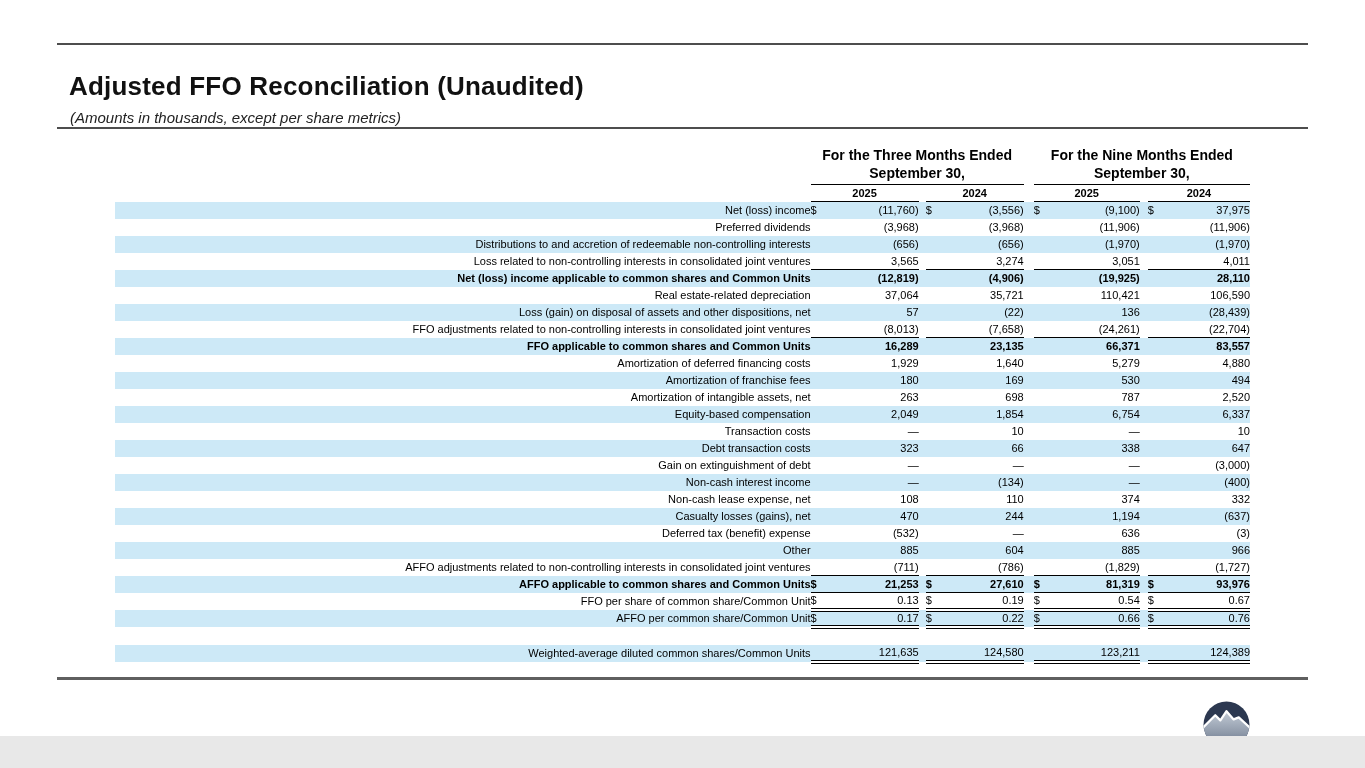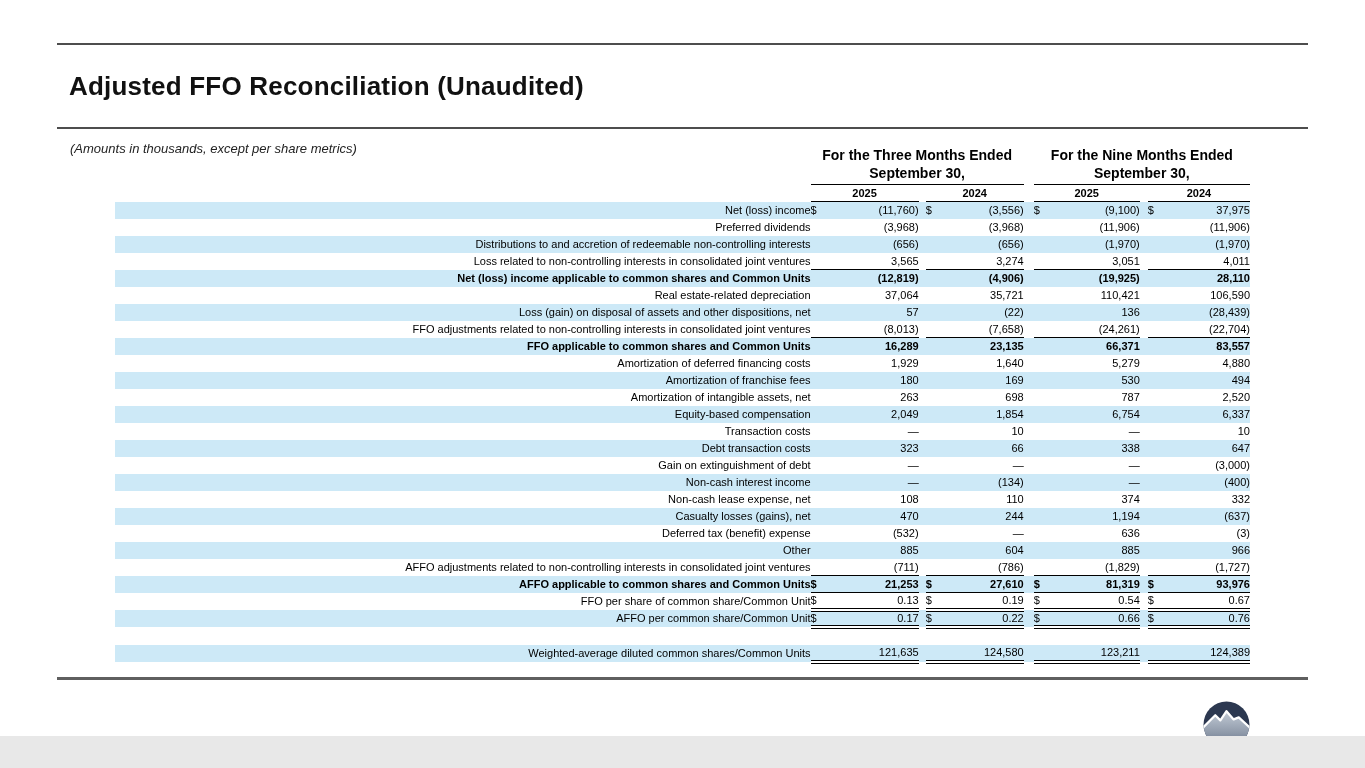--- a/index.html
+++ b/index.html
@@ -5,21 +5,21 @@
   * { margin:0; padding:0; box-sizing:border-box; }
   body { background:#e8e8e8; font-family:"Liberation Sans", sans-serif; }
   .page { position:relative; width:1365px; height:736px; background:#ffffff; overflow:hidden; color:#000;padding-left:27px; }
 
   .rule { position:absolute; left:57px; width:1251px; background:#4d4d4d; }
   .rule-top { top:43px; height:2px; }
   .rule-title { top:127px; height:2px; }
   .rule-bottom { top:677px; height:2.5px; background:#5f5f5f; }
 
   .title { position:absolute; left:69px; top:71px; font-size:26px; font-weight:bold; letter-spacing:0.2px; color:#111; }
-  .subtitle { position:absolute; left:70px; top:109px; font-size:13px; font-style:italic; color:#222;margin-top:32px; }
+  .subtitle { position:absolute; left:70px; top:109px; font-size:15px; font-style:italic; color:#222; }
 
   table.ffo { position:absolute; left:115px; top:147px; width:1135px; border-collapse:collapse; table-layout:fixed; font-size:11px; color:#000; }
   table.ffo td, table.ffo th { padding:0; height:17px; vertical-align:middle; overflow:hidden; white-space:nowrap; }
 
   col.c-lbl { width:695px; }
   col.c-cur { width:18px; }
   col.c-val1 { width:90px; } col.c-val2 { width:80px; } col.c-val3 { width:88px; } col.c-val4 { width:84px; }
   col.c-gap1 { width:7px; } col.c-gap2 { width:10px; } col.c-gap3 { width:8px; }
 
   thead th.grp { height:31px; font-size:14px; font-weight:bold; text-align:center; line-height:1.25; border-bottom:1.5px solid #000; padding-bottom:2px; vertical-align:bottom; }

